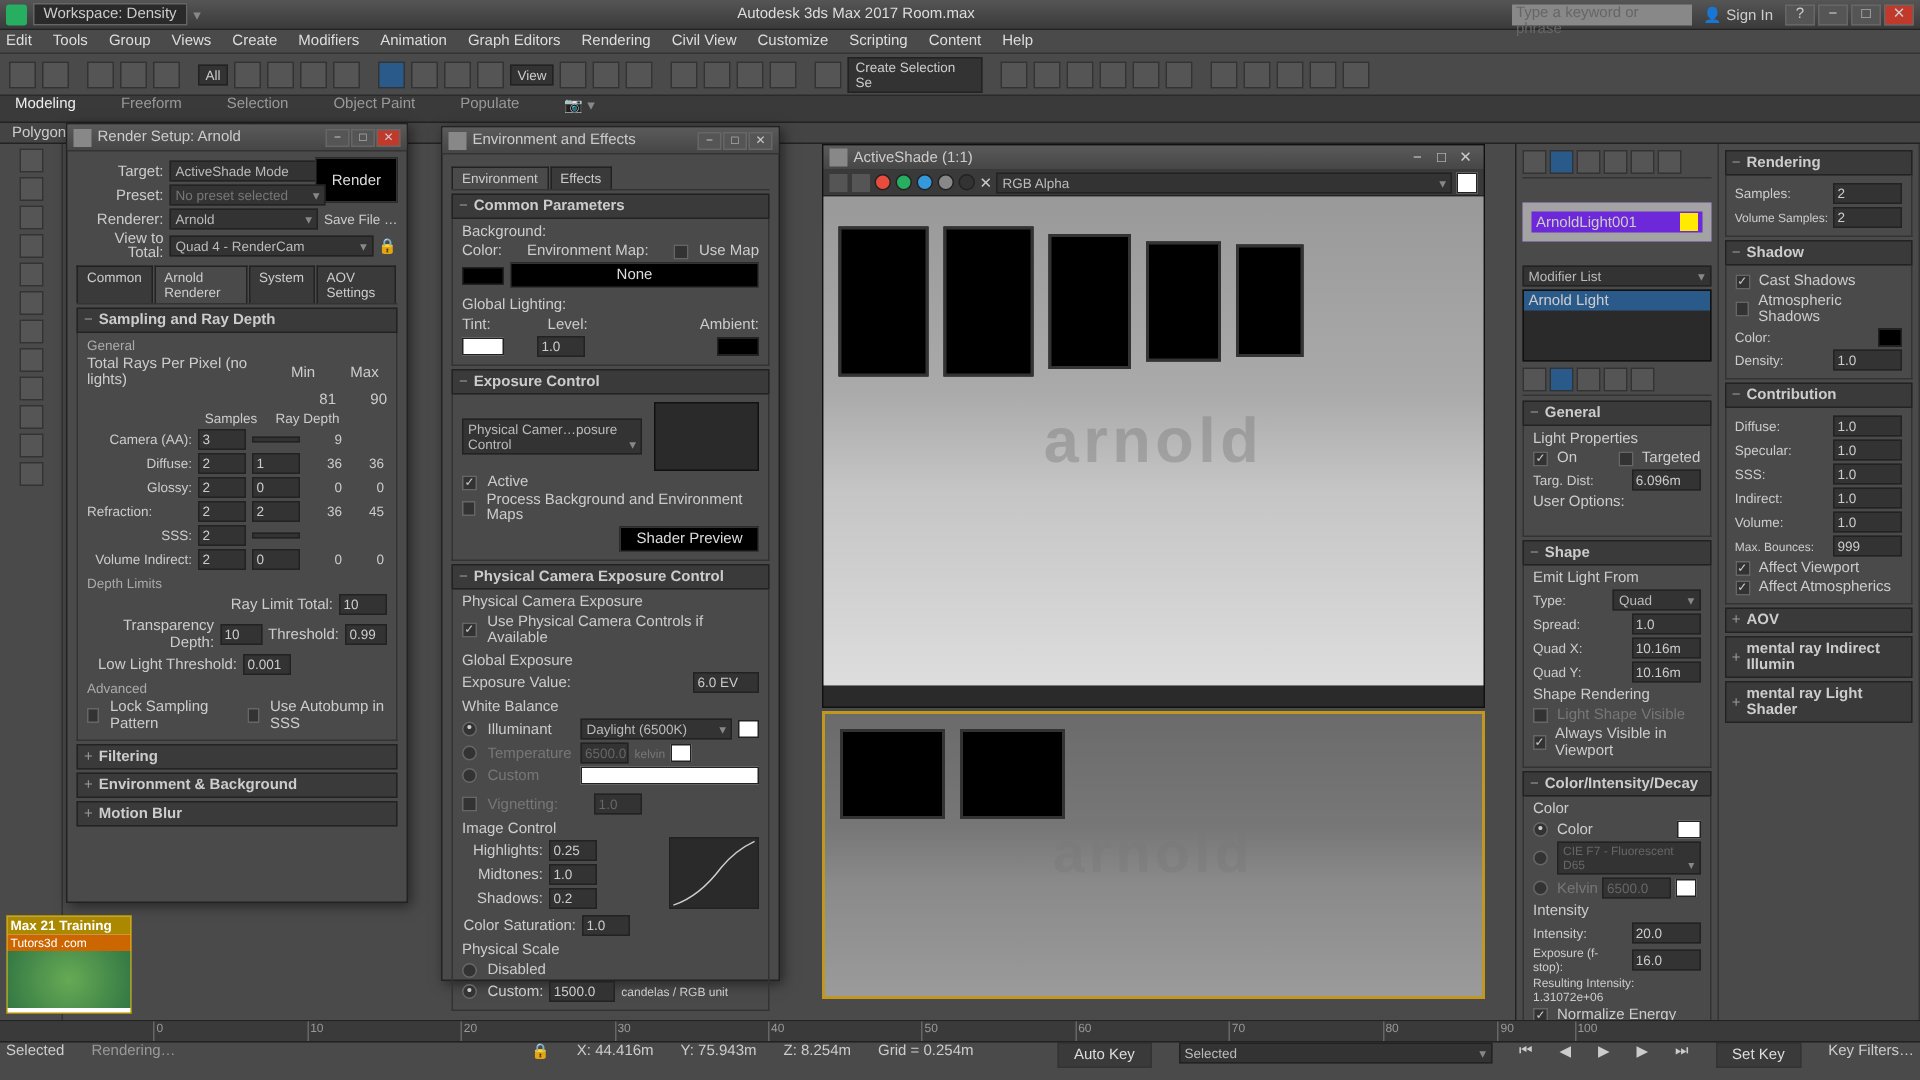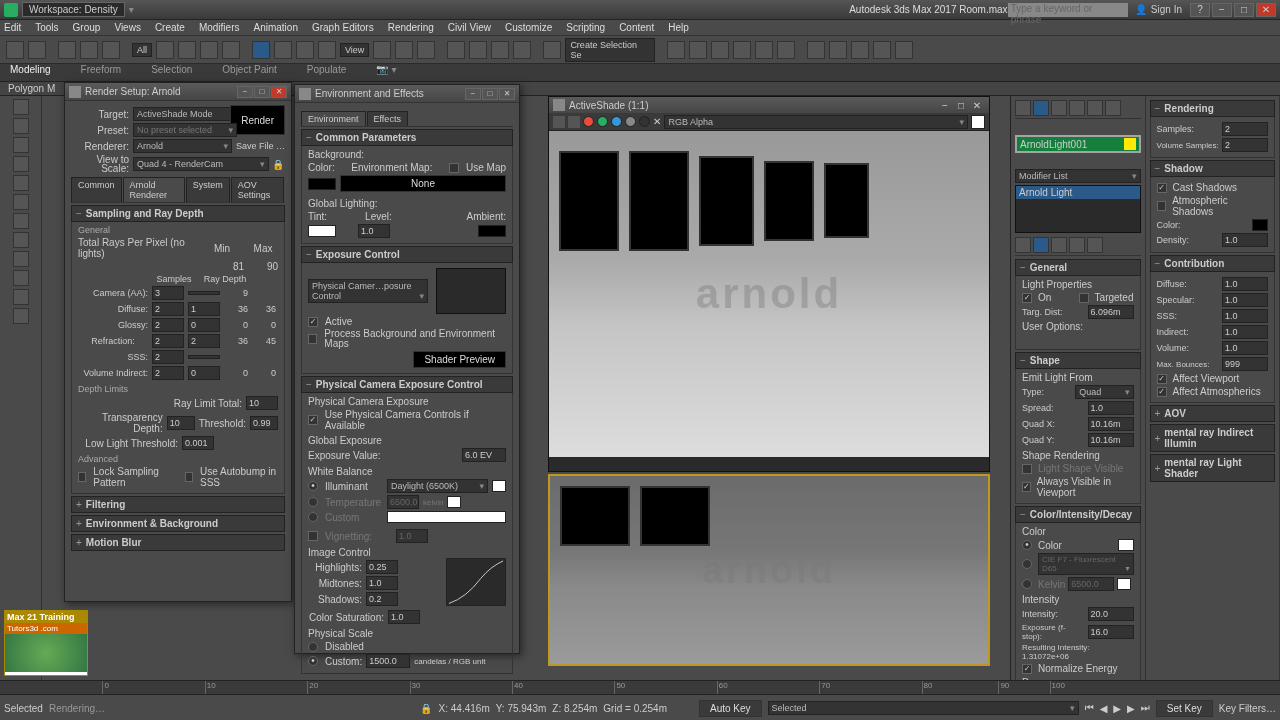--- a/index.html
+++ b/index.html
@@ -1,19 +1,19 @@
 <!DOCTYPE html>
 <html><head>
 <meta charset="utf-8">
 <style>
 *{margin:0;padding:0;box-sizing:border-box;font-family:"Segoe UI",Tahoma,sans-serif;font-size:10px;color:#ccc;user-select:none}
 body{background:#4a4a4a;width:1280px;height:720px;overflow:hidden;position:relative}
 .titlebar{height:20px;background:linear-gradient(#555,#3a3a3a);display:flex;align-items:center;padding:0 4px;border-bottom:1px solid #222}
 .titlebar .workspace{background:#2a2a2a;padding:1px 6px;border:1px solid #666;margin-left:4px}
-.titlebar .title{flex:1;text-align:right;color:#ddd}
+.titlebar .title{flex:1;text-align:center;color:#ddd}
 .titlebar .search{background:#888;width:120px;height:14px;padding:0 3px;color:#666}
 .titlebar .winbtns{display:flex;gap:2px}
 .titlebar .winbtns span{width:20px;height:14px;background:#555;border:1px solid #666;text-align:center;line-height:12px}
 .titlebar .winbtns .close{background:#c0392b}
 .menubar{height:16px;background:#4a4a4a;display:flex;align-items:center;padding:0 4px;gap:14px;border-bottom:1px solid #333}
 .menubar span{color:#ddd;font-size:10px}
 .toolbar{height:28px;background:#4a4a4a;display:flex;align-items:center;padding:0 6px;gap:4px;border-bottom:1px solid #2a2a2a}
 .toolbar .tbtn{width:18px;height:18px;background:#555;border:1px solid #333;display:inline-block}
 .toolbar .sep{width:4px}
 .toolbar .dd{background:#333;padding:1px 4px;border:1px solid #222;font-size:9px}
@@ -57,31 +57,31 @@
 .viewport .vtb{height:18px;background:#3a3a3a;display:flex;align-items:center;padding:0 4px;gap:3px;border-bottom:1px solid #222}
 .viewport .vtb .circ{width:11px;height:11px;border-radius:50%;border:1px solid #222}
 .viewport .vimg{position:relative;background:#888;overflow:hidden}
 .vimg .room{position:absolute;inset:0;background:linear-gradient(180deg,#999 0%,#aaa 40%,#c5c5c5 60%,#ddd 100%)}
 .vimg .win{position:absolute;background:#000;border:2px solid #333}
 .vimg .wm{position:absolute;left:50%;top:50%;transform:translate(-50%,-50%);font-size:42px;color:rgba(120,120,120,.4);font-weight:bold;letter-spacing:3px}
 .cmdpanel{position:absolute;right:0;top:0;width:270px;bottom:0;background:#4a4a4a;border-left:1px solid #222;display:flex}
 .cmdpanel .col{flex:1;border-right:1px solid #333;padding:2px 4px;overflow:hidden}
 .cmdpanel .iconrow{display:flex;gap:2px;margin-bottom:3px;padding:2px 0;border-bottom:1px solid #333}
 .cmdpanel .iconrow span{width:16px;height:16px;background:#555;border:1px solid #333}
-.cmdpanel .name{background:#15803d;border:2px solid #a3a3a3;padding:1px 3px;margin:16px 0;display:flex;align-items:center}
+.cmdpanel .name{background:#6d28d9;border:6px solid #a3a3a3;padding:1px 3px;margin:16px 0;display:flex;align-items:center}
 .cmdpanel .colorsq{width:12px;height:12px;background:#ffea00;margin-left:auto}
 .cmdpanel .listbox{background:#2a2a2a;border:1px solid #111;height:48px;margin:2px 0}
 .cmdpanel .listbox .sel{background:#2a5a8a;padding:1px 3px}
 .cmdpanel .proprow{display:flex;align-items:center;margin:2px 0;gap:3px}
 .cmdpanel .proprow .plbl{flex:1;font-size:9px}
 .cmdpanel .proprow .pval{background:#333;border:1px solid #222;width:46px;padding:1px 2px;font-size:9px;text-align:left}
 .statusbar{position:absolute;bottom:0;left:0;right:0;height:40px;background:#4a4a4a;border-top:1px solid #222}
 .statusbar .timeline{height:14px;background:#3a3a3a;position:relative;border-bottom:1px solid #222}
 .statusbar .timeline .tick{position:absolute;top:0;bottom:0;border-left:1px solid #666;font-size:8px;color:#999;padding-left:1px}
-.statusbar .sb2{height:26px;display:flex;align-items:center;padding:0 4px;gap:6px}
+.statusbar .sb2{height:26px;display:flex;align-items:flex-start;padding:0 4px;gap:18px}
 .logo{position:absolute;left:4px;bottom:44px;width:84px;height:66px;background:#fff;border:1px solid #aa8800;z-index:5}
 .logo .l1{background:#aa8800;color:#fff;font-weight:bold;font-size:9px;padding:1px 2px}
 .logo .l2{background:#cc6600;color:#fff;font-size:8px;padding:1px 2px}
 .curve{width:60px;height:48px;border:1px solid #222;background:#2a2a2a;position:relative;margin-left:4px}
 .curve svg{position:absolute;inset:0}
 </style>
 </head>
 <body>
 
 <div class="titlebar">
@@ -183,21 +183,21 @@
     <span class="sbtn"></span>
       <span class="sbtn"></span>
     <span class="sbtn"></span>
       <span class="sbtn"></span>
     <span class="sbtn"></span>
       <span class="sbtn"></span>
     <span class="sbtn"></span>
       <span class="sbtn"></span>
   </div>
 
-  <div class="dialog" style="left:64px;top:-14px;width:228px;height:520px">
+  <div class="dialog" style="left:44px;top:-14px;width:228px;height:520px">
     <div class="dtitle">
       <span class="dicon"></span>
       <span class="dtext">Render Setup: Arnold</span>
       <span class="dbtns"><span>−</span><span>□</span><span class="dclose">✕</span></span>
     </div>
     <div class="body">
       <div class="row">
           <label class="lbl">Target:</label>
           <div class="dd2">ActiveShade Mode</div>
         <button class="btn" style="position:absolute;right:6px;top:22px;height:30px">Render</button>
@@ -205,21 +205,21 @@
       <div class="row">
           <label class="lbl">Preset:</label>
           <div class="dd2" style="max-width:104px;color:#777">No preset selected</div>
         </div>
       <div class="row">
           <label class="lbl">Renderer:</label>
           <div class="dd2" style="max-width:104px">Arnold</div>
         <span style="font-size:9px">Save File …</span>
         </div>
       <div class="row">
-          <label class="lbl" style="line-height:9px">View to Scale:</label>
+          <label class="lbl" style="line-height:9px">View to Total:</label>
           <div class="dd2">Quad 4 - RenderCam</div>
           <span>🔒</span>
         </div>
       <div class="tabs">
         <div class="tab">Common</div>
         <div class="tab active">Arnold Renderer</div>
         <div class="tab">System</div>
         <div class="tab">AOV Settings</div>
       </div>
       <div class="rollout">
@@ -259,21 +259,21 @@
   <span style="width:24px;text-align:right;font-size:9px">36</span>
               </div>
               <div class="row">
                 <label style="width:70px;text-align:right;font-size:9px">Glossy:</label>
   <div class="spin">2</div>
   <div class="spin">0</div>
   <span style="width:24px;text-align:right;font-size:9px">0</span>
   <span style="width:24px;text-align:right;font-size:9px">0</span>
               </div>
               <div class="row">
-                <label style="width:70px;text-align:center;font-size:9px">Refraction:</label>
+                <label style="width:70px;text-align:left;font-size:9px">Refraction:</label>
   <div class="spin">2</div>
   <div class="spin">2</div>
   <span style="width:24px;text-align:right;font-size:9px">36</span>
   <span style="width:24px;text-align:right;font-size:9px">45</span>
               </div>
               <div class="row">
                 <label style="width:70px;text-align:right;font-size:9px">SSS:</label>
   <div class="spin">2</div>
   <div class="spin"></div>
   <span style="width:24px;text-align:right;font-size:9px"></span>

